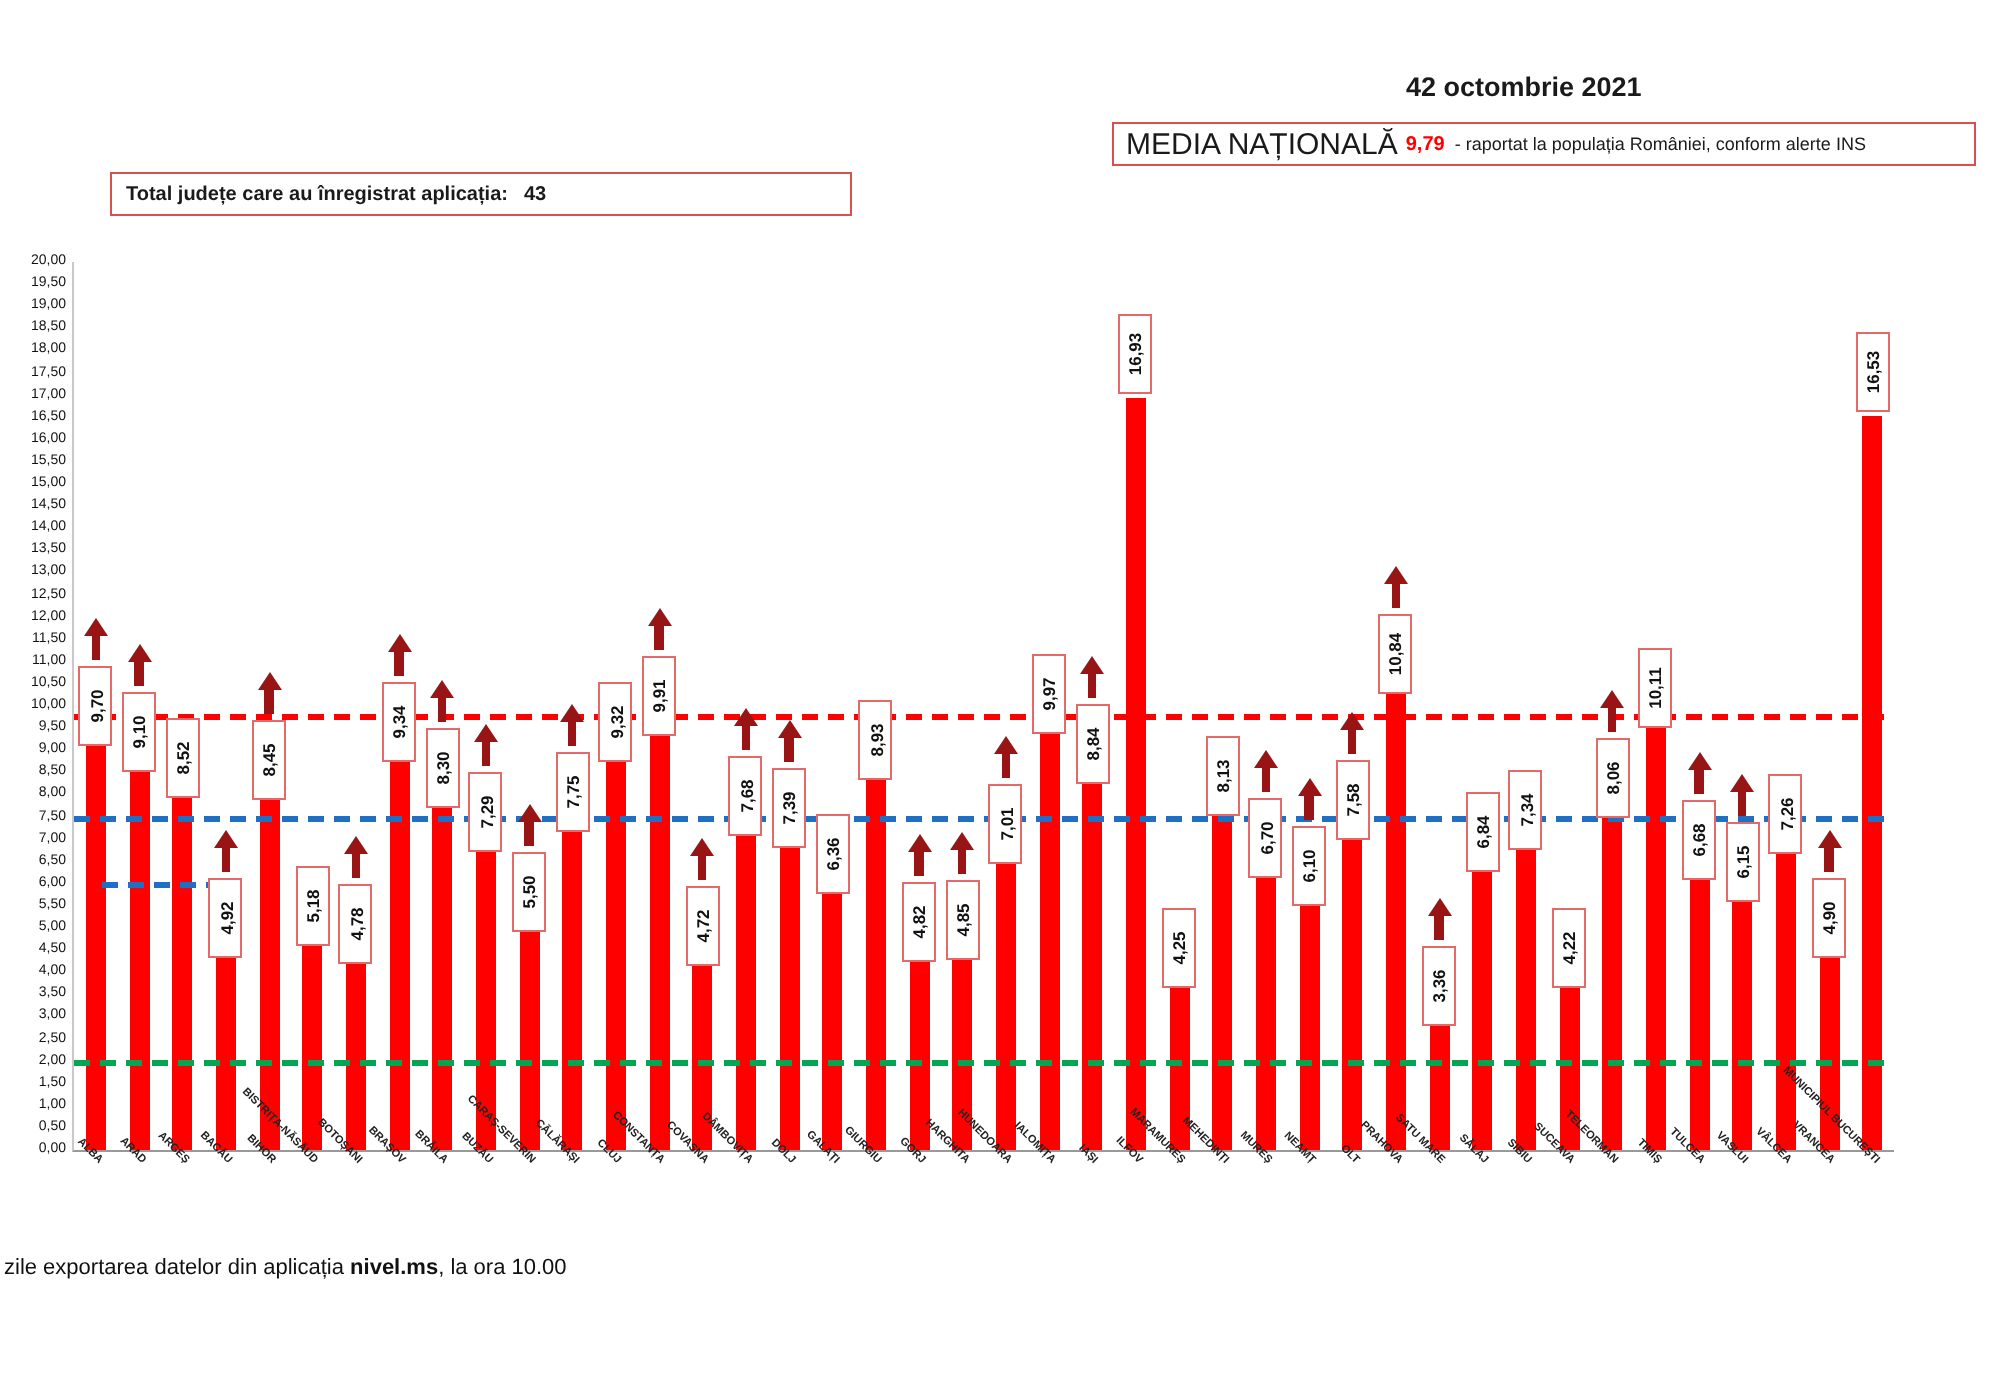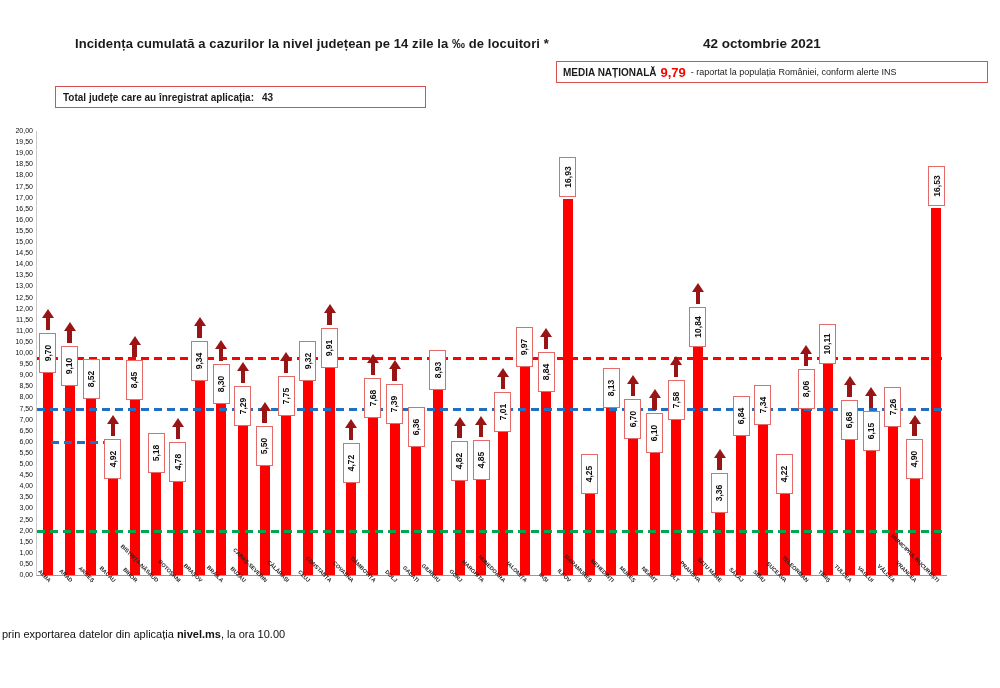--- a/index.html
+++ b/index.html
@@ -2,22 +2,22 @@
 <html><head>
 <meta charset="utf-8">
 <style>
   html,body{margin:0;padding:0;background:#fff;}
   #page{position:relative;width:1000px;height:688px;background:#ffffff;overflow:hidden;
         font-family:"Liberation Sans",sans-serif;color:#1a1a1a;}
   .title{position:absolute;left:75px;top:36px;font-size:13px;font-weight:bold;letter-spacing:.1px;}
   .date{position:absolute;left:703px;top:36px;font-size:13.5px;font-weight:bold;}
   .media-box{position:absolute;left:556px;top:61px;width:424px;height:20px;border:1.5px solid #d85050;
              background:#fff;display:flex;align-items:center;padding-left:6px;white-space:nowrap;}
-  .media-label{font-size:10px;font-weight:bold;}
-  .media-value{font-size:13px;font-weight:bold;color:#ff0000;margin-left:4px;}
+  .media-label{font-size:15px;font-weight:normal;}
+  .media-value{font-size:10px;font-weight:bold;color:#ff0000;margin-left:4px;}
   .media-suffix{font-size:9px;margin-left:5px;}
   .total-box{position:absolute;left:55px;top:86px;width:362px;height:20px;border:1.5px solid #d85050;
              background:#fff;display:flex;align-items:center;padding-left:7px;white-space:nowrap;}
   .total-label{font-size:10px;font-weight:bold;}
   .total-value{font-size:10px;font-weight:bold;margin-left:8px;}
   #yaxis{position:absolute;left:0;top:131px;width:33px;height:444px;}
   .ytick{position:absolute;right:0;width:33px;text-align:right;font-size:7px;color:#111;line-height:8px;}
   #plot{position:absolute;left:36px;top:131px;width:910px;height:444px;
         border-bottom:1.2px solid #999;border-left:1px solid #c9c9c9;}
   .bar{position:absolute;bottom:0;background:#ff0000;}
@@ -32,21 +32,20 @@
   #xaxis{position:absolute;left:36px;top:576px;width:910px;height:62px;}
   .xlabel{position:absolute;top:3px;font-size:5.5px;font-weight:bold;color:#222;white-space:nowrap;
           transform:rotate(45deg);transform-origin:100% 0;}
   .footer{position:absolute;left:2px;top:628px;font-size:11px;color:#111;white-space:nowrap;}
   .footer b{font-weight:bold;}
 </style>
 </head>
 <body>
 
 <div id="page">
-  <div class="title">Incidența cumulată a cazurilor la nivel județean pe 14 zile la ‰ de locuitori *</div>
   <div class="date">42 octombrie 2021</div>
 
   <div class="media-box">
     <span class="media-label">MEDIA NAȚIONALĂ</span>
     <span class="media-value">9,79</span>
     <span class="media-suffix">-  raportat la populația României, conform alerte INS</span>
   </div>
 
   <div class="total-box">
     <span class="total-label">Total județe care au înregistrat aplicația:</span>
@@ -417,15 +416,15 @@
       <div class="xlabel" style="right: 135.833px;">TELEORMAN</div>
       <div class="xlabel" style="right: 114.167px;">TIMIȘ</div>
       <div class="xlabel" style="right: 92.5px;">TULCEA</div>
       <div class="xlabel" style="right: 70.8333px;">VASLUI</div>
       <div class="xlabel" style="right: 49.1667px;">VÂLCEA</div>
       <div class="xlabel" style="right: 27.5px;">VRANCEA</div>
       <div class="xlabel" style="right: 5.83333px;">MUNICIPIUL BUCUREȘTI</div>
     </div>
 
   <div class="footer">
-    <span>prin exportarea datelor din aplicația </span><b>nivel.ms</b><span>, la ora 10.00</span>
+    <span>zile exportarea datelor din aplicația </span><b>nivel.ms</b><span>, la ora 10.00</span>
   </div>
 </div>
 
 </body></html>

